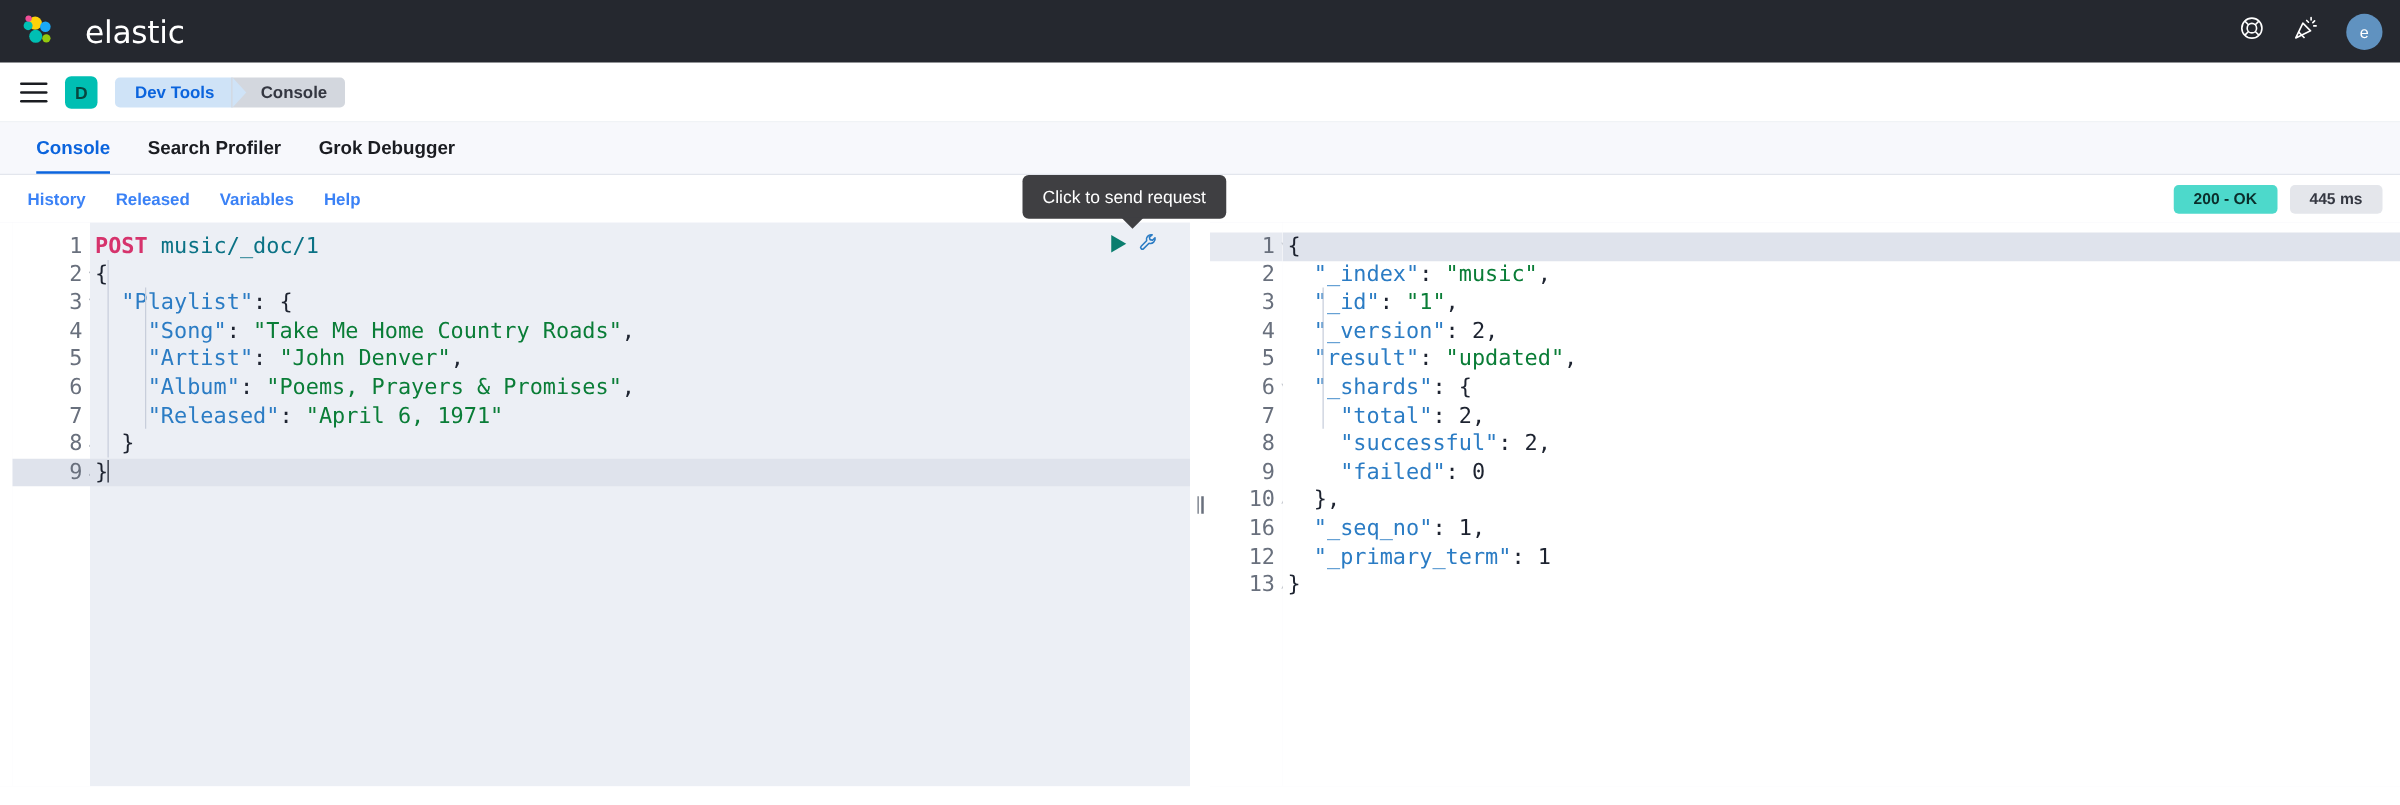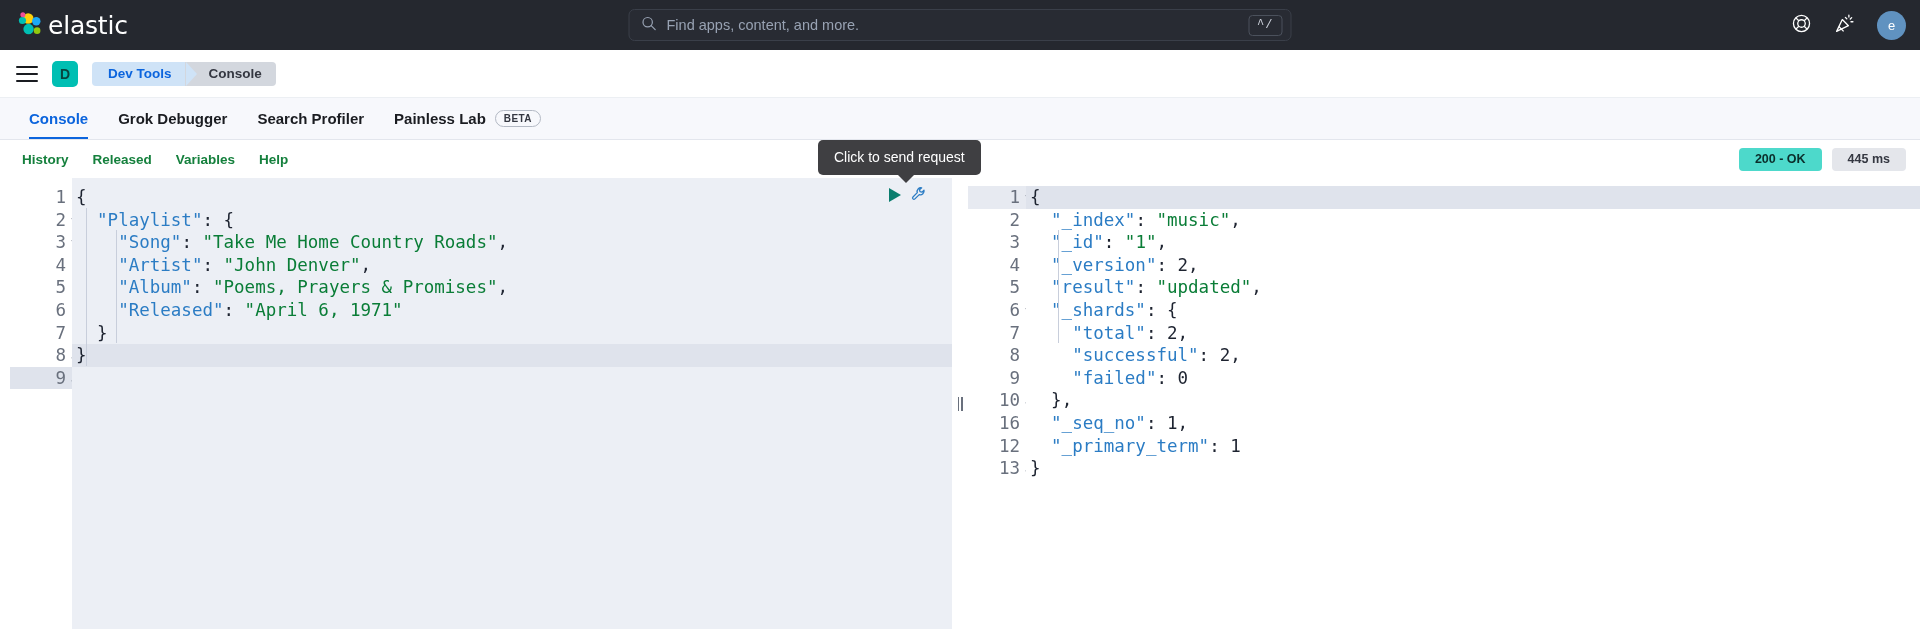--- a/index.html
+++ b/index.html
@@ -13,21 +13,21 @@
   
   .topnav {
     height: 50px;
     background: #25282f;
     display: flex;
     align-items: center;
     position: relative;
     flex-shrink: 0;
   }
   .brand {
-    display: flex; align-items: center; gap: 4px;
+    display: flex; align-items: center; gap: 24px;
     margin-left: 18px;
   }
   .elastic-mark { width: 26px; height: 26px; display:block; }
   .brand-text {
     color: #ffffff;
     font-size: 25px;
     letter-spacing: -0.2px;
     font-family: "DejaVu Sans", sans-serif;
     font-weight: 400;
   }
@@ -160,21 +160,21 @@
   
   .menubar {
     height: 38px;
     background: #ffffff;
     display: flex; align-items: center;
     padding: 0 14px 0 10px;
     position: relative;
     flex-shrink: 0;
   }
   .menu-item {
-    font-size: 13.5px; font-weight: 700; color: #15803d;
+    font-size: 13.5px; font-weight: 700; color: #3b82f6;
     padding: 0 12px; cursor: pointer;
     font-family: "Liberation Sans", sans-serif;
   }
   .statusgroup {
     position: absolute; right: 14px;
     display: flex; align-items: center; gap: 10px;
   }
   .pill {
     border-radius: 4px;
     font-size: 12.5px; font-weight: 700;
@@ -316,32 +316,20 @@
         <circle cx="5.5" cy="10.5" r="4.4" fill="#00bfb3"></circle>
         <circle cx="22.5" cy="11.5" r="5.2" fill="#1ba9f5"></circle>
         <circle cx="13" cy="21" r="6.4" fill="#00bfb3"></circle>
         <circle cx="23.5" cy="23" r="4.1" fill="#93c90e"></circle>
         <circle cx="6" cy="3.5" r="3.1" fill="#f04e98"></circle>
       </svg>
     </span>
     <span class="brand-text">elastic</span>
   </div>
 
-  <div class="searchwrap">
-    <div class="searchbox">
-      <span class="mag">
-        <svg width="15" height="15" viewBox="0 0 16 16">
-          <circle cx="6.6" cy="6.6" r="5" fill="none" stroke="#98a2b3" stroke-width="1.3"></circle>
-          <line x1="10.3" y1="10.3" x2="14.6" y2="14.6" stroke="#98a2b3" stroke-width="1.3" stroke-linecap="round"></line>
-        </svg>
-      </span>
-      <span class="search-ph">Find apps, content, and more.</span>
-      <span class="kbd">^/</span>
-    </div>
-  </div>
 
   <div class="topright">
     <span class="nav-icon">
       <svg width="21" height="21" viewBox="0 0 24 24" fill="none" stroke="#ffffff" stroke-width="1.5">
         <circle cx="12" cy="12" r="9.2"></circle>
         <circle cx="12" cy="12" r="4.3"></circle>
         <line x1="5.6" y1="5.6" x2="8.9" y2="8.9"></line>
         <line x1="15.1" y1="15.1" x2="18.4" y2="18.4"></line>
         <line x1="18.4" y1="5.6" x2="15.1" y2="8.9"></line>
         <line x1="8.9" y1="15.1" x2="5.6" y2="18.4"></line>
@@ -372,28 +360,24 @@
     <div class="crumb c1">Dev Tools</div>
     <div class="crumb c2">Console</div>
   </div>
 </div>
 
 <div class="tabbar">
   <div class="tab active">
     <span>Console</span>
   </div>
   <div class="tab">
+    <span>Search Profiler</span>
+  </div>
+  <div class="tab">
     <span>Grok Debugger</span>
-  </div>
-  <div class="tab">
-    <span>Search Profiler</span>
-  </div>
-  <div class="tab">
-    <span>Painless Lab</span>
-    <span class="beta">BETA</span>
   </div>
 </div>
 
 <div class="menubar">
   <div class="menu-item">History</div>
   <div class="menu-item">Released</div>
   <div class="menu-item">Variables</div>
   <div class="menu-item">Help</div>
   <div class="statusgroup">
     <div class="pill ok">200 - OK</div>
@@ -415,20 +399,21 @@
       <div class="ln">5</div>
       <div class="ln">6</div>
       <div class="ln">7</div>
       <div class="ln">8<span class="fold">▲</span></div>
       <div class="ln hl">9<span class="fold">▲</span></div>
     </div>
     <div class="code">
       <div class="iguide" style="left:14px; top:30px; height:158px;"></div>
       <div class="iguide" style="left:44px; top:52px; height:113px;"></div>
 
+      <div class="cl"><span class="t-method">POST</span><span class="t-url"> music/_doc/1</span></div>
       <div class="cl"><span class="t-punc">{</span></div>
       <div class="cl"><span>  </span><span class="t-key">"Playlist"</span><span class="t-punc">: </span><span class="t-punc">{</span></div>
       <div class="cl"><span>    </span><span class="t-key">"Song"</span><span class="t-punc">: </span><span class="t-str">"Take Me Home Country Roads"</span><span class="t-punc">,</span></div>
       <div class="cl"><span>    </span><span class="t-key">"Artist"</span><span class="t-punc">: </span><span class="t-str">"John Denver"</span><span class="t-punc">,</span></div>
       <div class="cl"><span>    </span><span class="t-key">"Album"</span><span class="t-punc">: </span><span class="t-str">"Poems, Prayers &amp; Promises"</span><span class="t-punc">,</span></div>
       <div class="cl"><span>    </span><span class="t-key">"Released"</span><span class="t-punc">: </span><span class="t-str">"April 6, 1971"</span></div>
       <div class="cl"><span>  </span><span class="t-punc">}</span></div>
       <div class="cl hl"><span class="t-punc">}</span><span class="caret"></span></div>
     </div>
 

